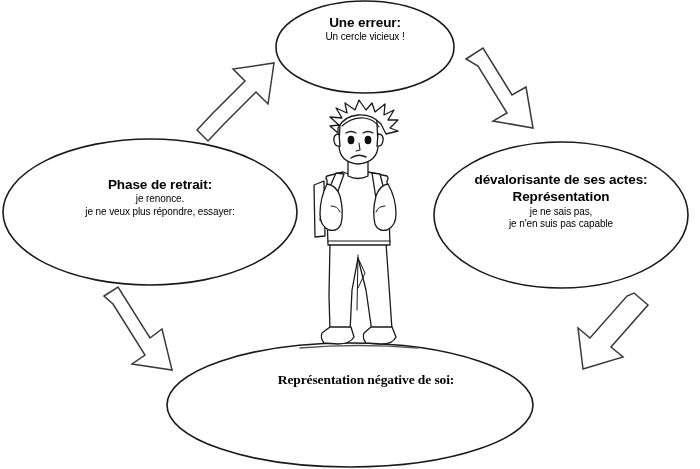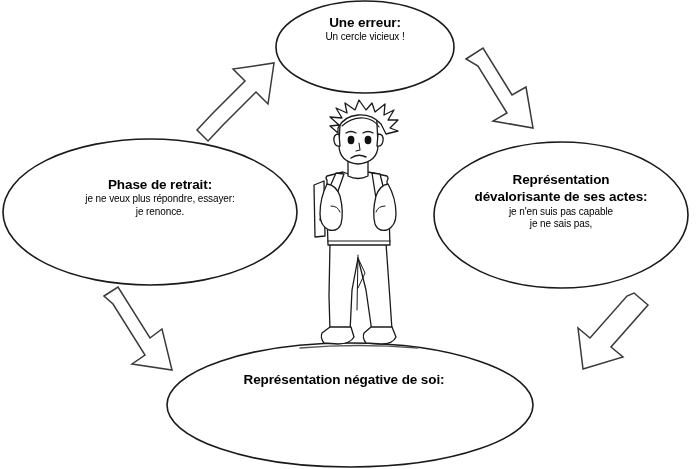--- a/index.html
+++ b/index.html
@@ -41,21 +41,21 @@
   }
   .node-line {
     font-weight: normal;
     font-size: 10px;
     letter-spacing: -0.1px;
   }
   
   #text-error      { left: 276px; top: 14px;  width: 178px; }
   #text-withdrawal { left: 13px;   top: 176px; width: 294px; }
   #text-devalue    { left: 434px; top: 171px; width: 254px; }
-  #text-negself    { left: 161px; top: 371px; width: 366px; }
+  #text-negself    { left: 183px; top: 371px; width: 366px; font-family: Liberation Serif, serif; }
 </style>
 </head>
 <body>
 
 <div id="diagram-root">
 
   <svg id="diagram-svg" viewBox="0 0 700 469" xmlns="http://www.w3.org/2000/svg">
 
     <ellipse cx="365" cy="47" rx="89" ry="46" fill="#ffffff" stroke="#1a1a1a" stroke-width="1.6"></ellipse>
 
@@ -135,28 +135,28 @@
     </g>
   </svg>
 
   <div class="node-text" id="text-error">
     <div class="node-title">Une erreur:</div>
     <div class="node-line">Un cercle vicieux !</div>
   </div>
 
   <div class="node-text" id="text-withdrawal">
     <div class="node-title">Phase de retrait:</div>
+    <div class="node-line">je renonce.</div>
     <div class="node-line">je ne veux plus répondre, essayer:</div>
-    <div class="node-line">je renonce.</div>
   </div>
 
   <div class="node-text" id="text-devalue">
+    <div class="node-title">dévalorisante de ses actes:</div>
     <div class="node-title">Représentation</div>
-    <div class="node-title">dévalorisante de ses actes:</div>
+    <div class="node-line">je ne sais pas,</div>
     <div class="node-line">je n'en suis pas capable</div>
-    <div class="node-line">je ne sais pas,</div>
   </div>
 
   <div class="node-text" id="text-negself">
     <div class="node-title">Représentation négative de soi:</div>
   </div>
 
 </div>
 
 </body></html>

